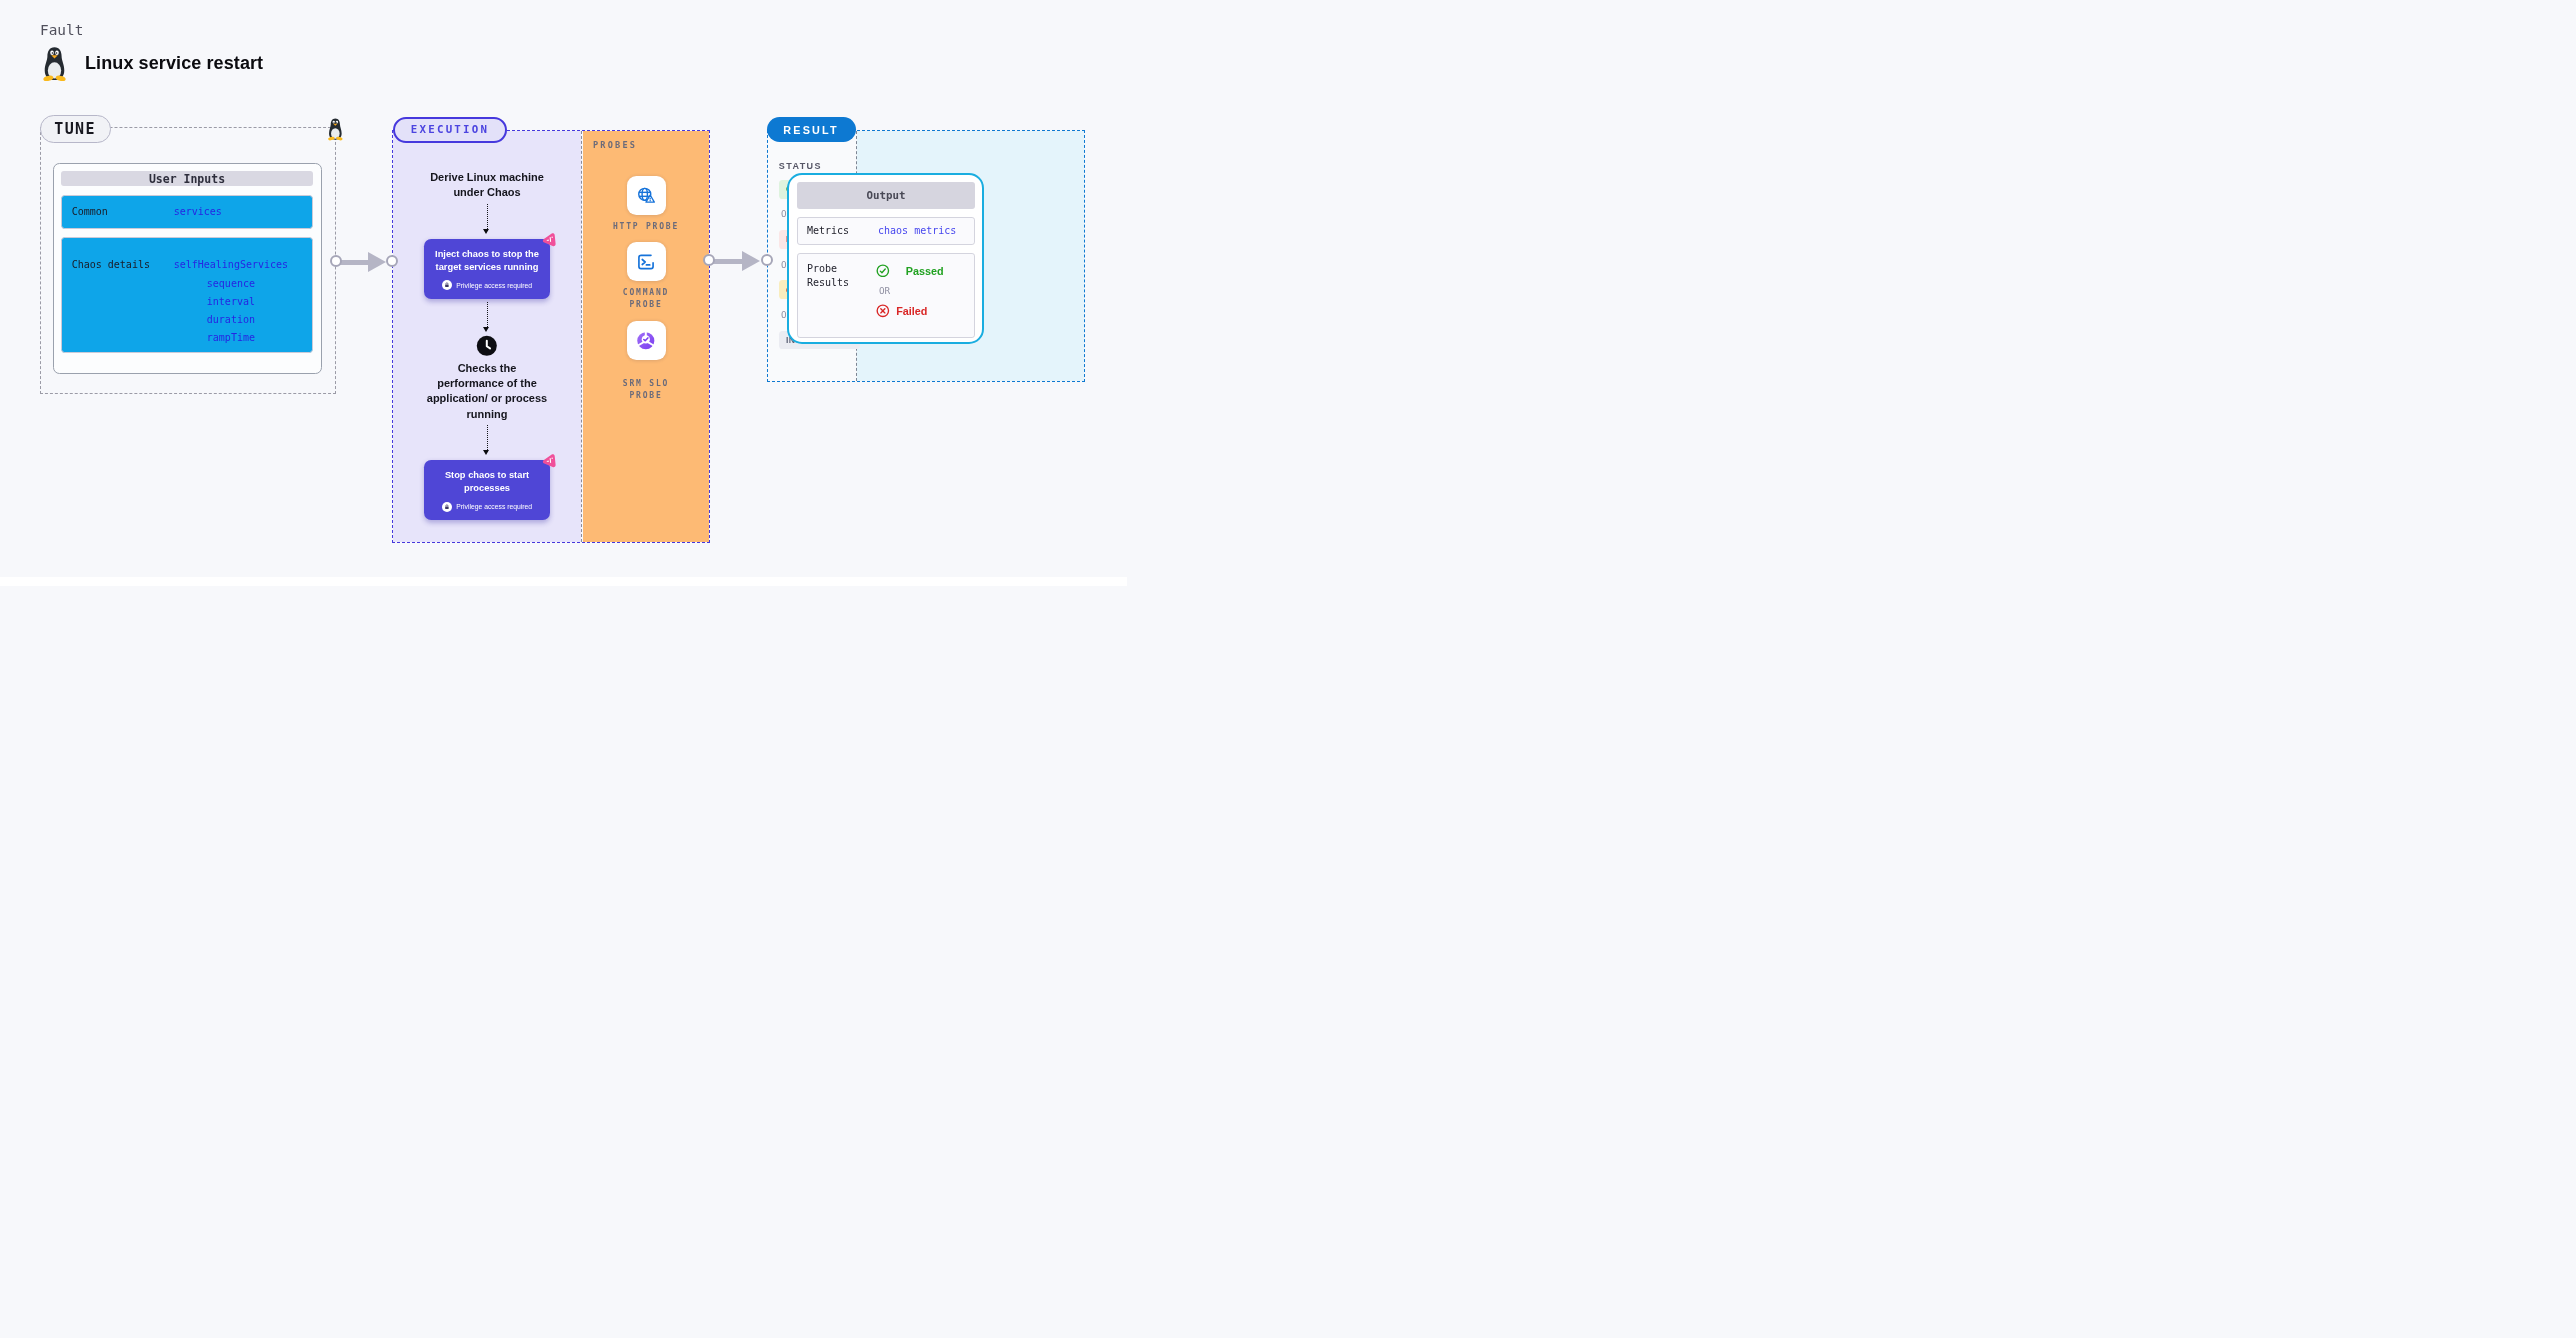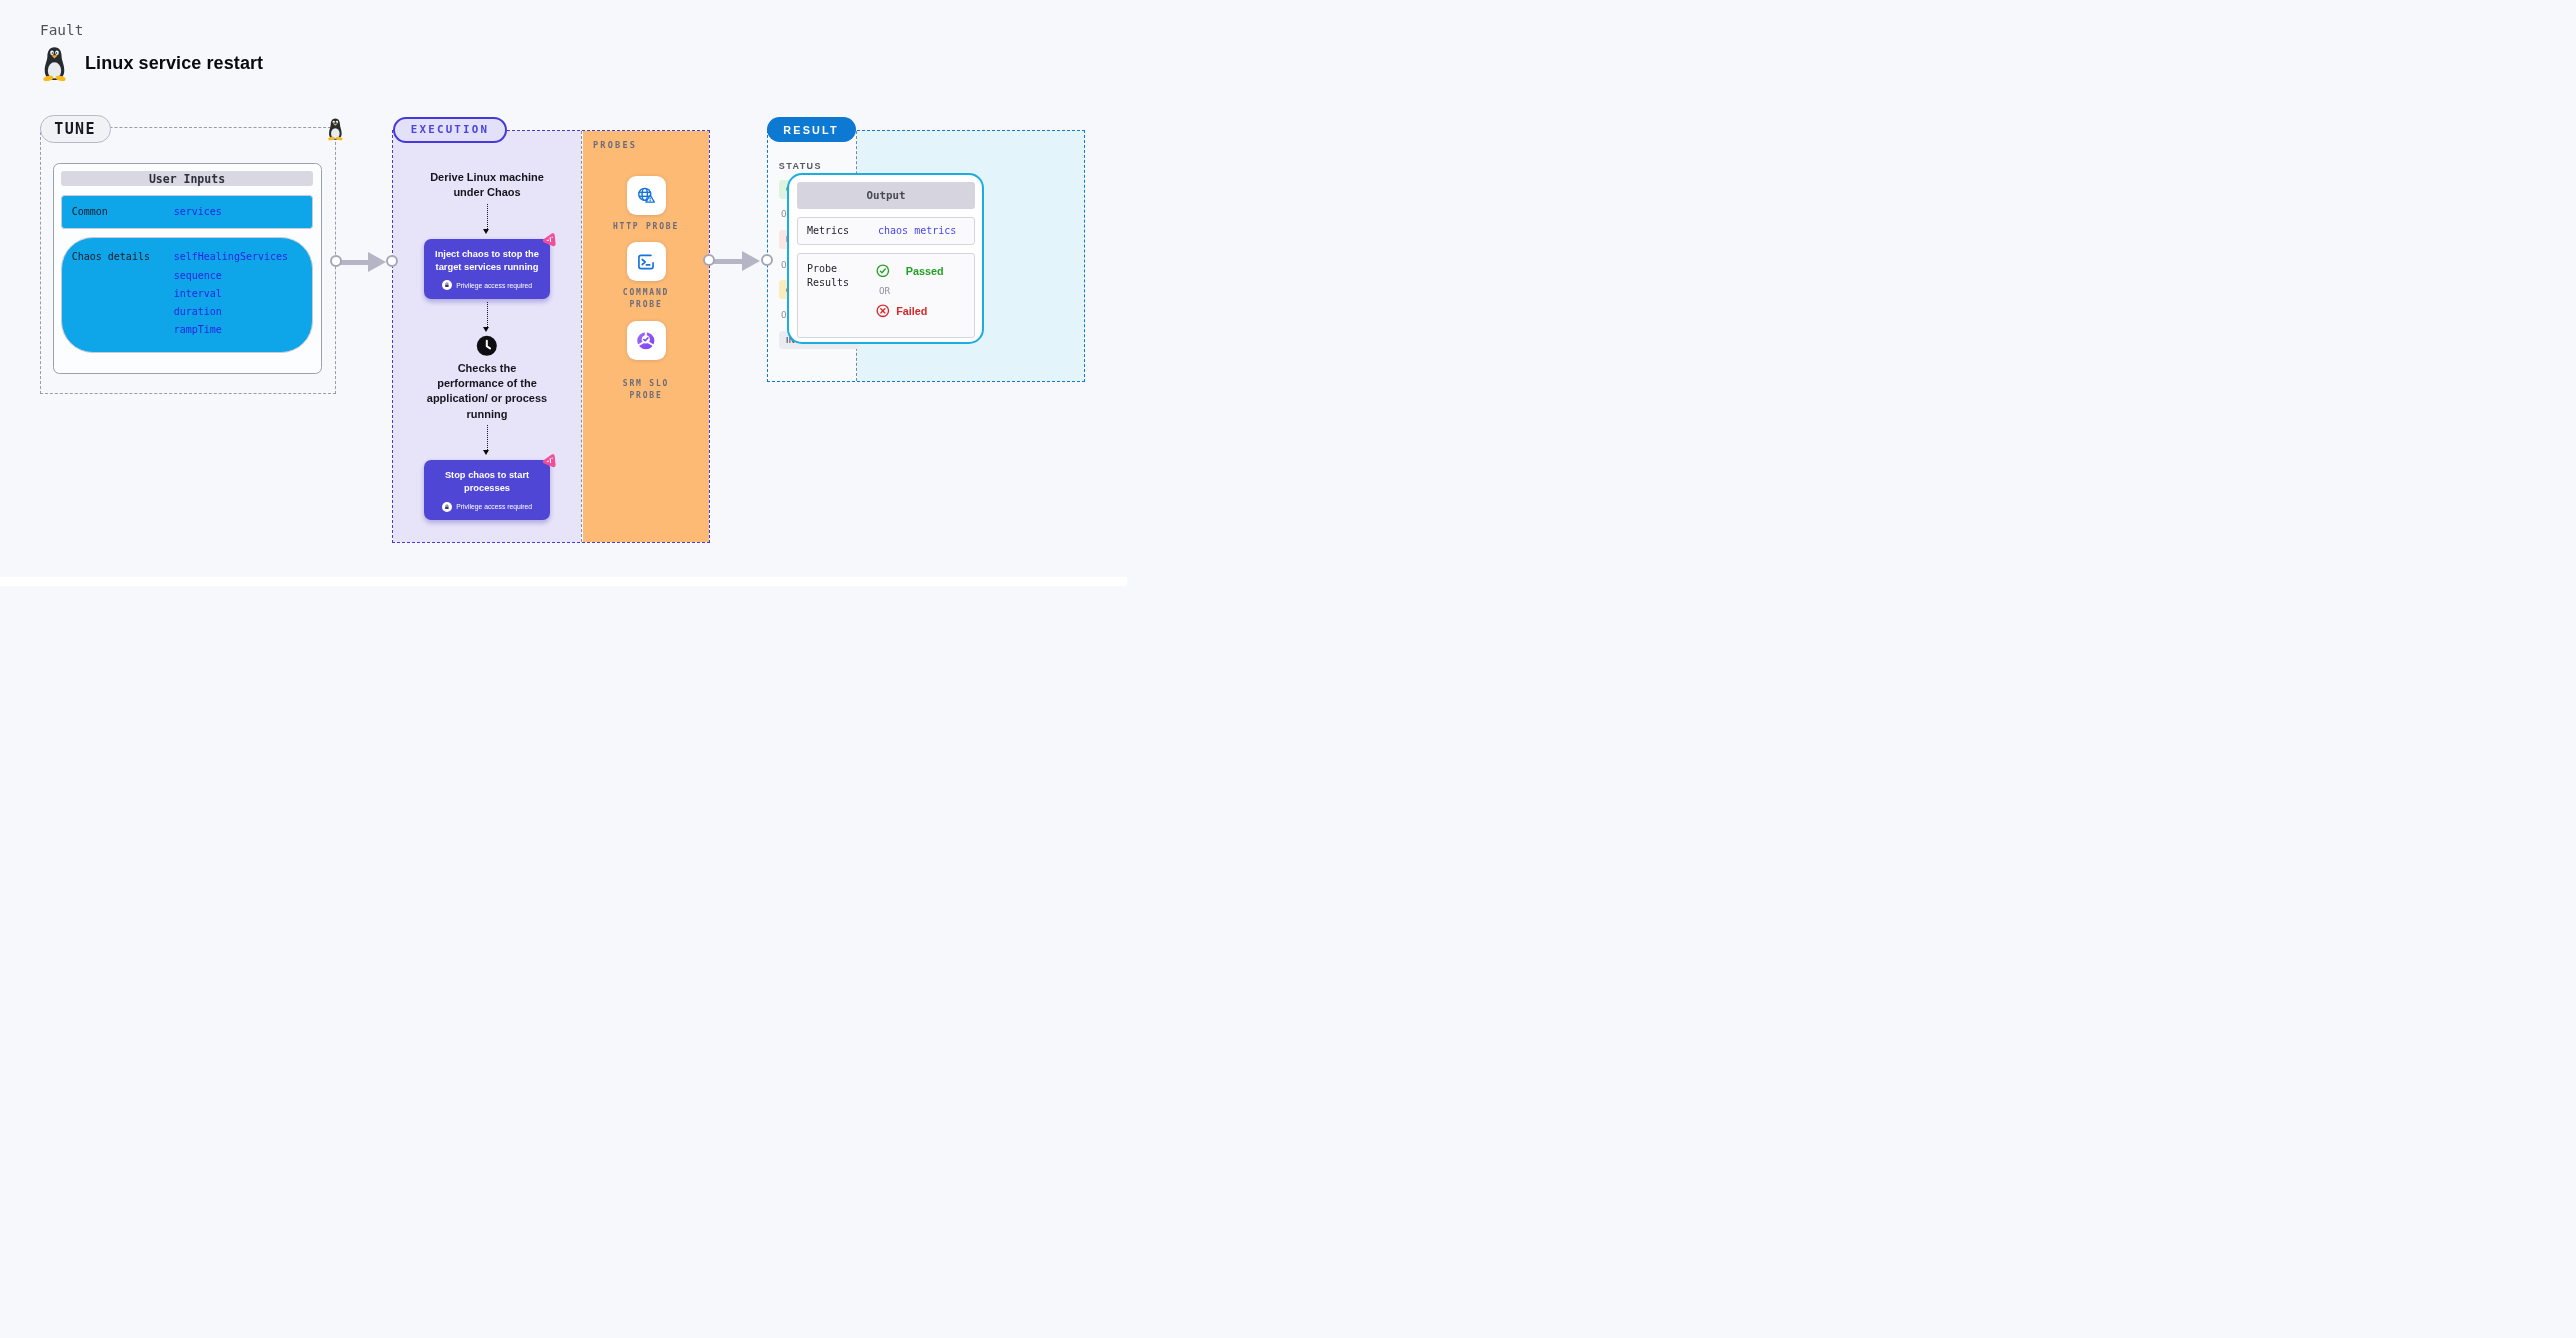--- a/index.html
+++ b/index.html
@@ -28,23 +28,23 @@
   .tune-box{position:absolute;left:40px;top:127px;width:296px;height:267px;
             border:1.4px dashed #9b9ba6;box-sizing:border-box;}
   .tune-tux{position:absolute;left:285px;top:-12.2px;width:18.7px;height:26px;z-index:6;}
   .ui-card{position:absolute;left:11.5px;top:35px;width:269px;height:211px;background:#fcfdfe;
            border:1.4px solid #9aa1ad;border-radius:6.5px;box-sizing:border-box;padding:7.2px;}
   .ui-header{height:15px;background:#d9d8e2;border-radius:2.9px;display:flex;align-items:center;justify-content:center;
              font-family:"DejaVu Sans Mono",monospace;font-weight:bold;font-size:11.5px;color:#2e2e3c;}
   .ui-row{background:#0ea5e9;border:0.7px solid #cacad8;border-radius:3.6px;margin-top:8.6px;
           display:flex;padding:0 0 0 10px;box-sizing:border-box;}
   .ui-row-1{height:34px;align-items:center;}
-  .ui-row-2{height:116px;align-items:flex-start;padding-top:13px;border-radius:32px;}
+  .ui-row-2{height:116px;align-items:flex-start;padding-top:21px;}
   .ui-label{font-family:"DejaVu Sans Mono",monospace;font-size:10px;color:#1b1b26;width:102px;flex:none;}
-  .ui-links{display:flex;flex-direction:column;gap:7.2px;}
+  .ui-links{display:flex;flex-direction:column;gap:7.2px;text-align:center;}
   .ui-link{font-family:"DejaVu Sans Mono",monospace;font-size:10px;color:#2626e2;text-decoration:none;cursor:pointer;}
 
   
   .arrow{position:absolute;height:27px;z-index:4;}
   .arrow .shaft{position:absolute;left:1.4px;top:11.5px;height:5px;background:#b5b5c5;}
   .arrow .head{position:absolute;top:3.6px;width:0;height:0;border-top:10px solid transparent;
                border-bottom:10px solid transparent;border-left:18.7px solid #b5b5c5;}
   .arrow .dot{position:absolute;top:7.2px;width:8px;height:8px;border:2.2px solid #a6a6b8;background:#ffffff;
               border-radius:50%;}
   .arrow1{left:336px;top:248px;width:56px;}

